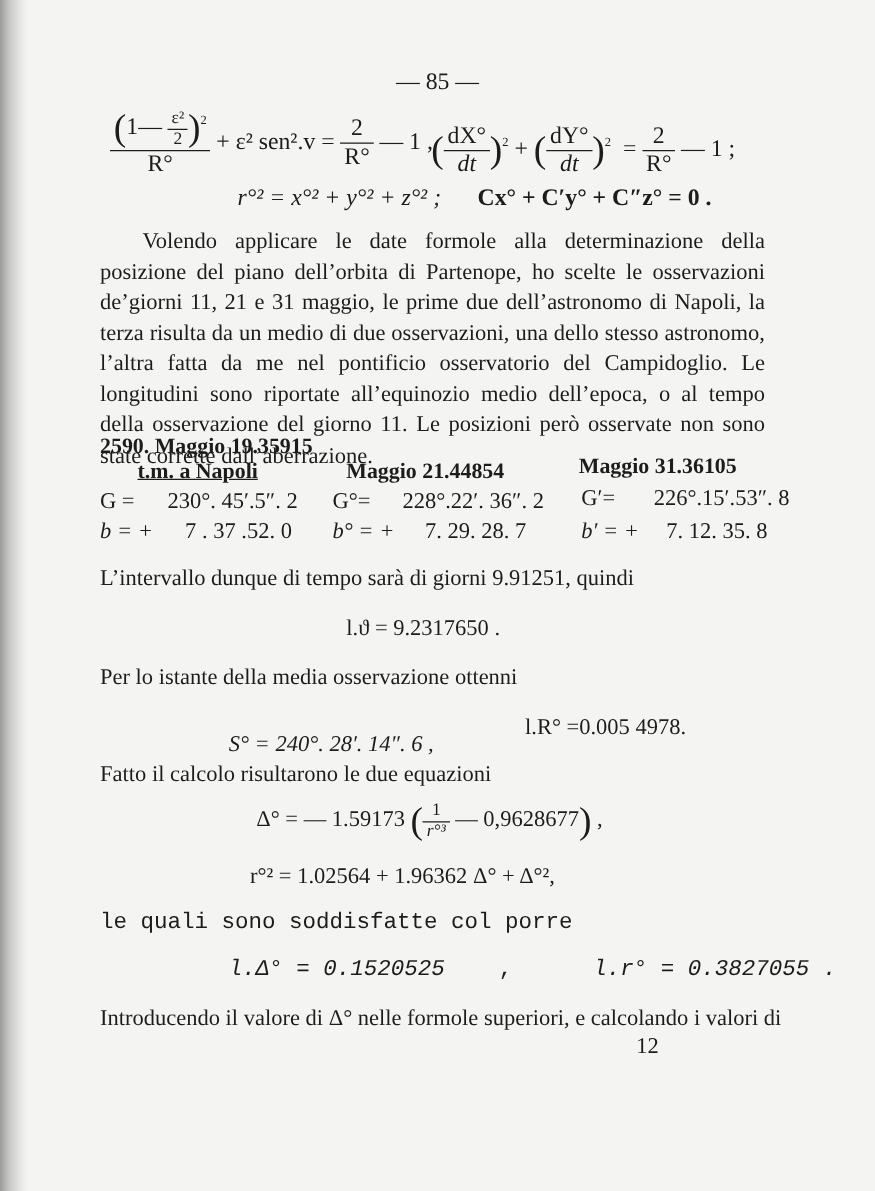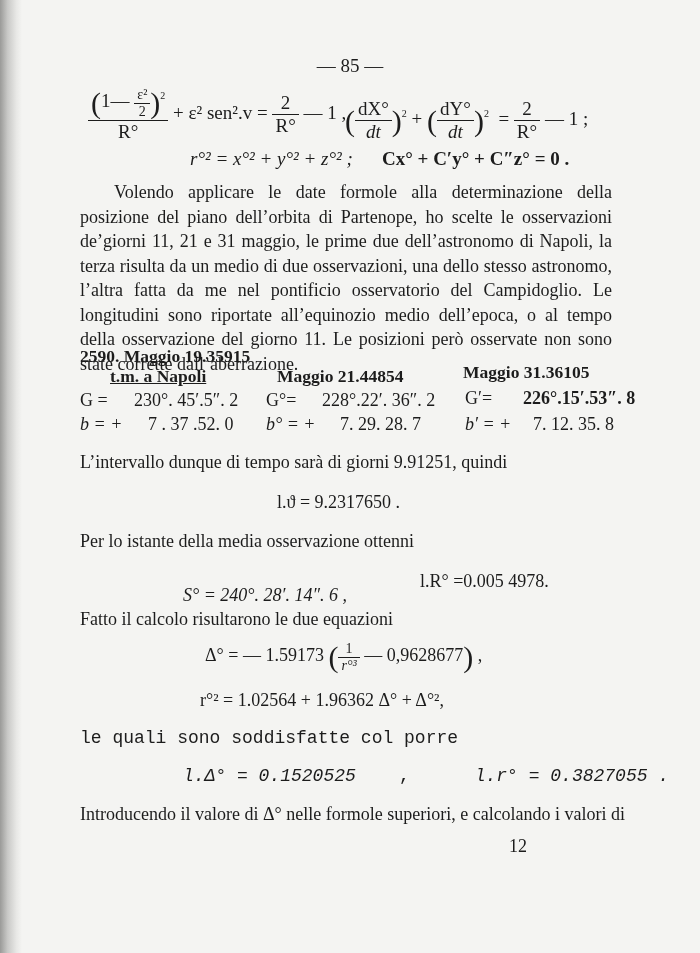--- a/index.html
+++ b/index.html
@@ -23,21 +23,21 @@
   sup { font-size: 10px; vertical-align: 8px; }
   .it { font-style: italic; }
   .bold { font-weight: bold; }
   .para {
     left: 80px; width: 532px; font-size: 18px; line-height: 24.5px; white-space: normal;
     text-align: justify; text-align-last: left;
   }
   .indent { text-indent: 34px; }
   .line { font-size: 18px; }
   .obs { font-size: 17.5px; font-weight: bold; }
-  .catch { font-size: 18px; margin-top: 10px; }
+  .catch { font-size: 18px; }
 </style>
 </head>
 <body>
 
 <div class="gutter"></div>
 
 <div class="abs pagenum">— 85 —</div>
 
 <div class="abs eq" style="left:88px; top:86px;">
   <span class="frac">
@@ -72,21 +72,21 @@
 </div>
 <div class="abs obs" style="left:110px; top:366px;text-decoration:underline;">t.m. a Napoli</div>
 <div class="abs obs" style="left:277px; top:366px;">Maggio 21.44854</div>
 <div class="abs obs" style="left:463px; top:362px;">Maggio 31.36105</div>
 
 <div class="abs line" style="left:80px; top:390px;">G =</div>
 <div class="abs line" style="left:134px; top:390px;text-align:right;">230°. 45′.5″. 2</div>
 <div class="abs line" style="left:266px; top:390px;">G°=</div>
 <div class="abs line" style="left:322px; top:390px;">228°.22′. 36″. 2</div>
 <div class="abs line" style="left:465px; top:388px;">G′=</div>
-<div class="abs line" style="left:523px; top:388px;font-weight:bold;">226°.15′.53″. 8</div>
+<div class="abs line" style="left:523px; top:388px;">226°.15′.53″. 8</div>
 
 <div class="abs line it" style="left:80px; top:414px;">b = +</div>
 <div class="abs line" style="left:148px; top:414px;">7 . 37 .52. 0</div>
 <div class="abs line it" style="left:266px; top:414px;">b° = +</div>
 <div class="abs line" style="left:340px; top:414px;">7. 29. 28.  7</div>
 <div class="abs line it" style="left:465px; top:414px;">b′ = +</div>
 <div class="abs line" style="left:533px; top:414px;">7. 12. 35. 8</div>
 
 <div class="abs line" style="left:80px; top:452px;">L’intervallo dunque di tempo sarà di giorni 9.91251, quindi</div>
 <div class="abs line" style="left:277px; top:492px;">l.ϑ = 9.2317650  .</div>

